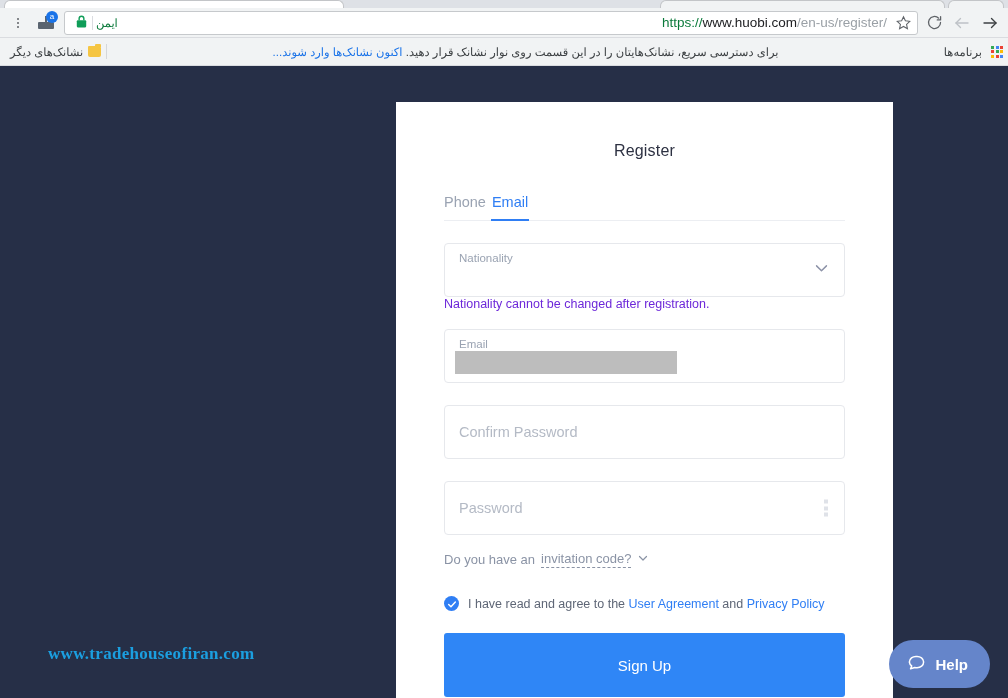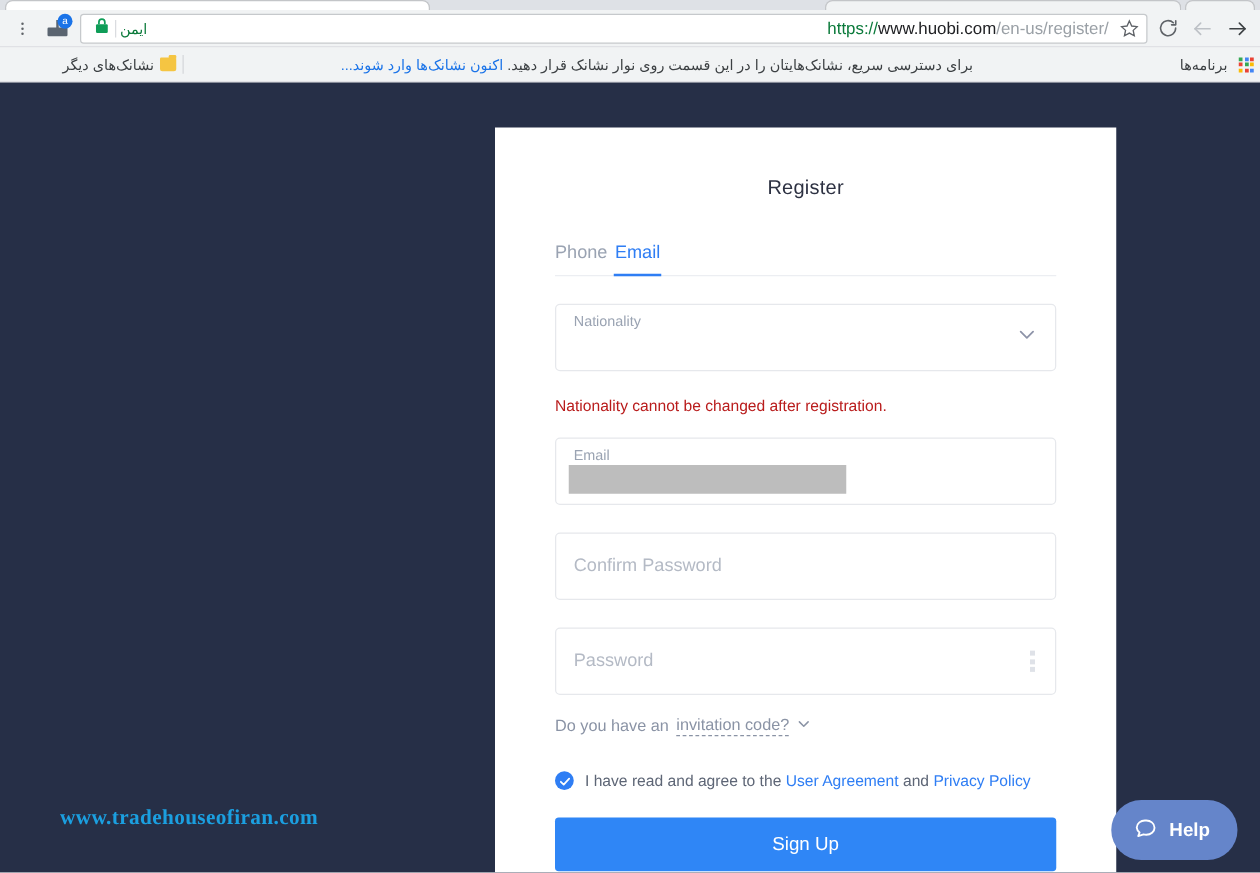--- a/index.html
+++ b/index.html
@@ -118,21 +118,21 @@
     display: grid;
     grid-template-columns: repeat(3, 3px);
     grid-template-rows: repeat(3, 3px);
     gap: 1.5px;
     flex: 0 0 auto;
     margin-left: 4px;
   }
   .apps-grid i { display:block; width:3px; height:3px; }
   .bk-item {
     display: flex; align-items: center; gap: 4px;
-    padding: 2px 5px; color: #3c4043; white-space: nowrap; margin-left: 40px;
+    padding: 2px 5px; color: #3c4043; white-space: nowrap;
   }
   .bk-hint {
     flex: 1 1 auto;
     text-align: center;
     color: #3c4043;
     white-space: nowrap;
     overflow: hidden;
     font-size: 11.5px;
     padding: 0 10px;
   }
@@ -238,21 +238,21 @@
   }
 
   .pwd-dots {
     position: absolute; right: 16px; top: 50%;
     transform: translateY(-50%);
     display: flex; flex-direction: column; gap: 2.5px;
   }
   .pwd-dots i { width: 4px; height: 4px; background: #dfe2e8; display:block; }
 
   .helper {
-    font-size: 12.5px; color: #b91c1c; margin-top: 21px;
+    font-size: 12.5px; color: #6d28d9; margin-top: 0;
   }
 
   .redact {
     position: absolute;
     left: 10px; top: 21px;
     width: 222px; height: 23px;
     background: #bdbdbd;
   }
 
   .invite {
@@ -273,21 +273,21 @@
   }
   .chk {
     width: 15px; height: 15px; border-radius: 50%;
     background: #2f7ef4; flex: 0 0 auto;
     display: flex; align-items: center; justify-content: center;
   }
   .agree a { color: #2f7ef4; text-decoration: none; }
 
   .signup {
     margin-top: 22px;
-    height: 43px;
+    height: 64px;
     background: #2f86f6;
     border-radius: 3px;
     color: #fff;
     font-size: 15px;
     display: flex; align-items: center; justify-content: center;
     cursor: pointer;
     border: none;
     width: 100%;
     font-family: "Liberation Sans", sans-serif;
   }

